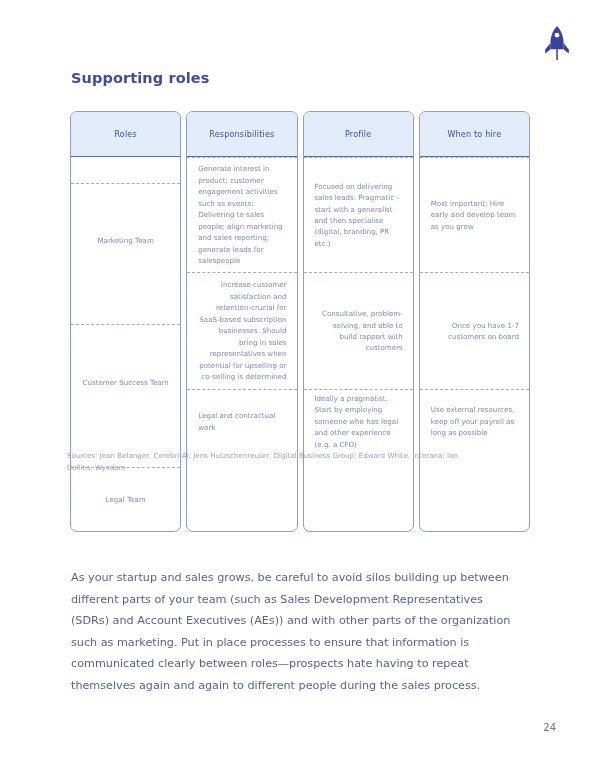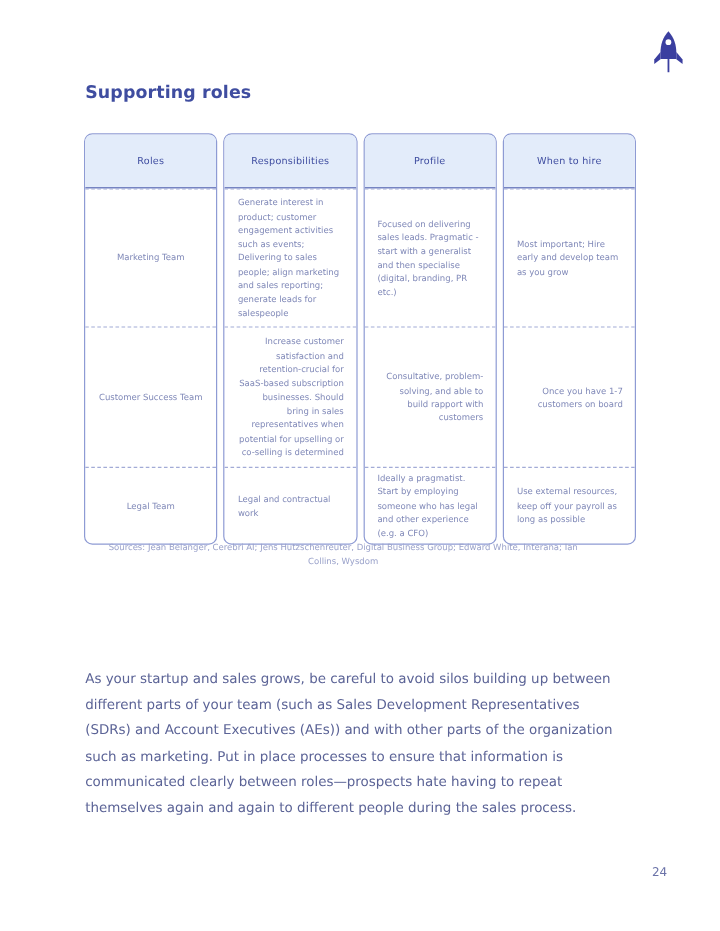--- a/index.html
+++ b/index.html
@@ -84,39 +84,39 @@
   .cell-r0 { height: 115px; }
   .cell-r1 { height: 117px; text-align: right; }
   .cell-r2 { height: 64px; }
 
   
   .col-roles .cell {
     justify-content: center;
     text-align: right;
     padding-left: 8px;
     padding-right: 8px;
+    margin-top: 26px;
   }
 
   
   .sources {
     position: absolute;
-    left: 86px;
+    left: 67px;
     top: 450px;
     width: 400px;
     font-size: 7.1px;
     line-height: 1.75;
     color: #9aa2ca;
-    text-align: center;
   }
 
   
   .body-copy {
     position: absolute;
     left: 71px;
-    top: 544px;
+    top: 556px;
     width: 452px;
     font-size: 11.2px;
     line-height: 1.92;
     color: #5b6396;
   }
 
   
   .page-number {
     position: absolute;
     right: 44px;

